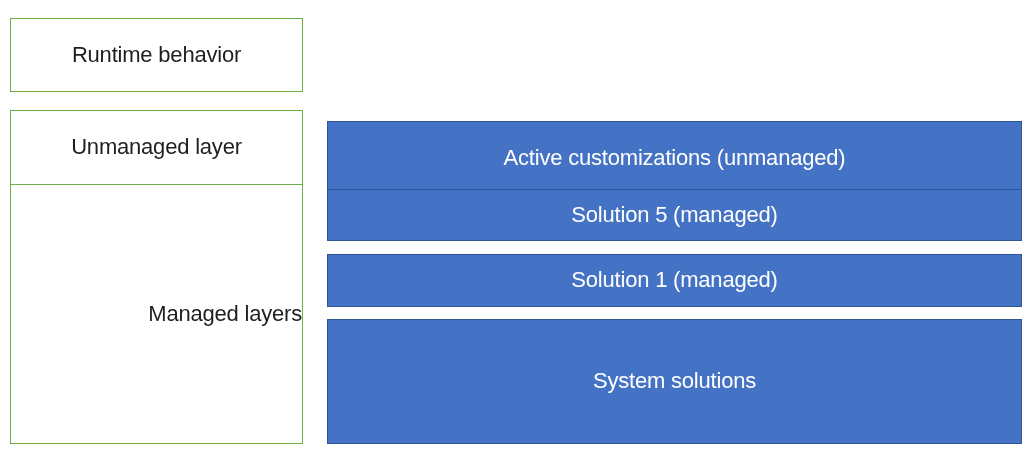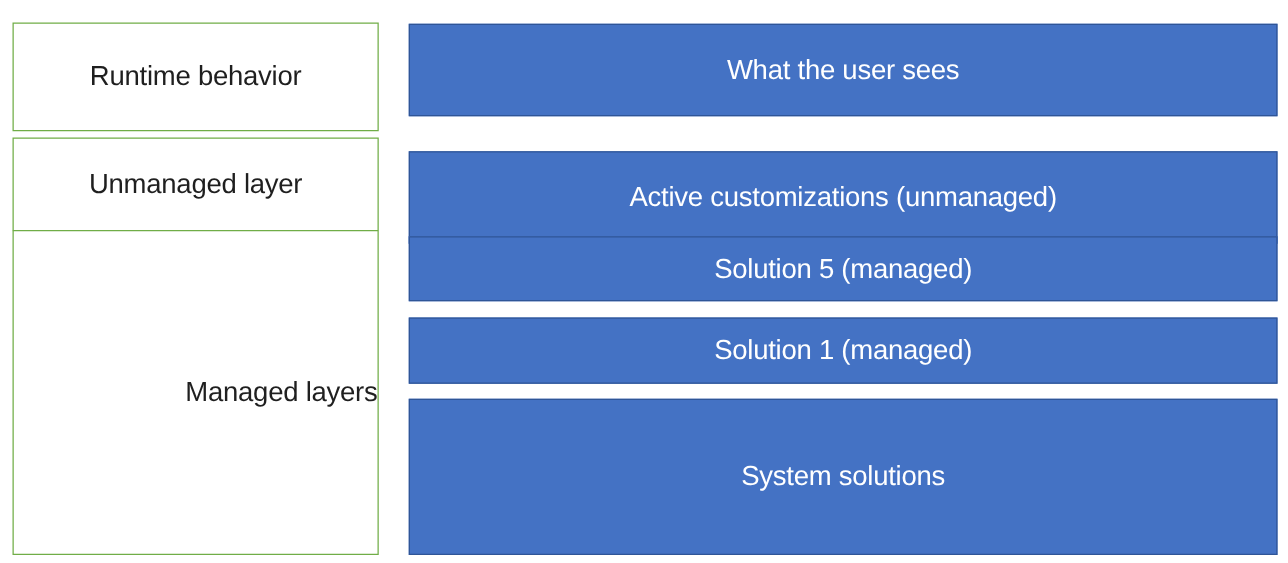--- a/index.html
+++ b/index.html
@@ -33,21 +33,21 @@
     border: 1.5px solid var(--label_border, #70AD47);
     color: var(--label_text, #1f1f1f);
   }
   .bbox {
     left: 327px;
     width: 695px;
     background: var(--layer_fill, #4472C4);
     border: 1.4px solid var(--layer_border, #2F5597);
     color: var(--layer_text, #ffffff);
   }
-  .g1 { top: 18px;  height: 87px;  }
+  .g1 { top: 18px;  height: 74px;  }
   .g2 { top: 110px; height: 75px;  }
   .g3 { top: 184px; height: 260px; justify-content: flex-end; }
   .r1 { top: 19px;  height: 74px;  }
   .r2 { top: 121px; height: 74px;  }
   .r3 { top: 189px; height: 52px;  }
   .r4 { top: 254px; height: 53px;  }
   .r5 { top: 319px; height: 125px; align-items: center; }
 </style>
 </head>
 <body>
@@ -59,23 +59,20 @@
   </div>
 
   <div class="box gbox g2">
     <span>Unmanaged layer</span>
   </div>
 
   <div class="box gbox g3">
     <span>Managed layers</span>
   </div>
 
-  <div class="box bbox r1">
-    <span>What the user sees</span>
-  </div>
 
   <div class="box bbox r2">
     <span>Active customizations (unmanaged)</span>
   </div>
 
   <div class="box bbox r3">
     <span>Solution 5 (managed)</span>
   </div>
 
   <div class="box bbox r4">

